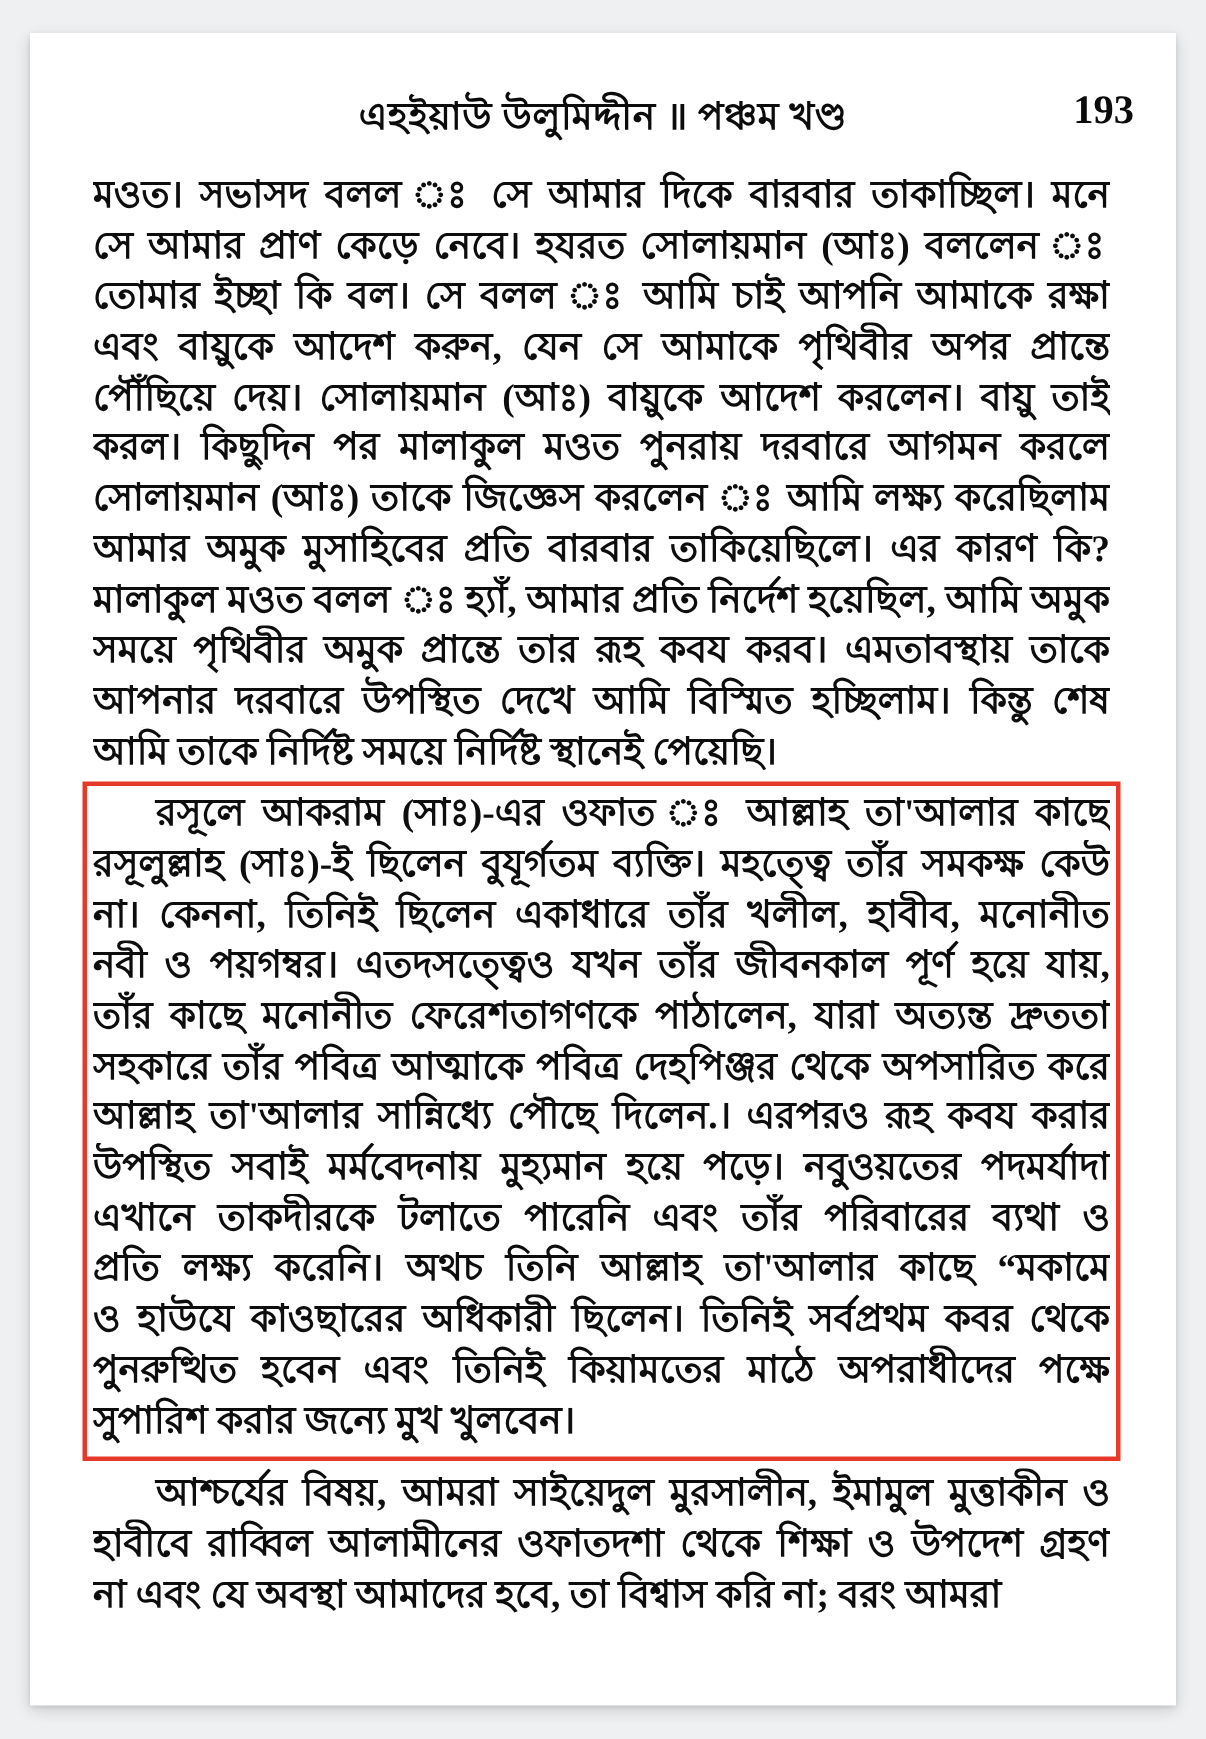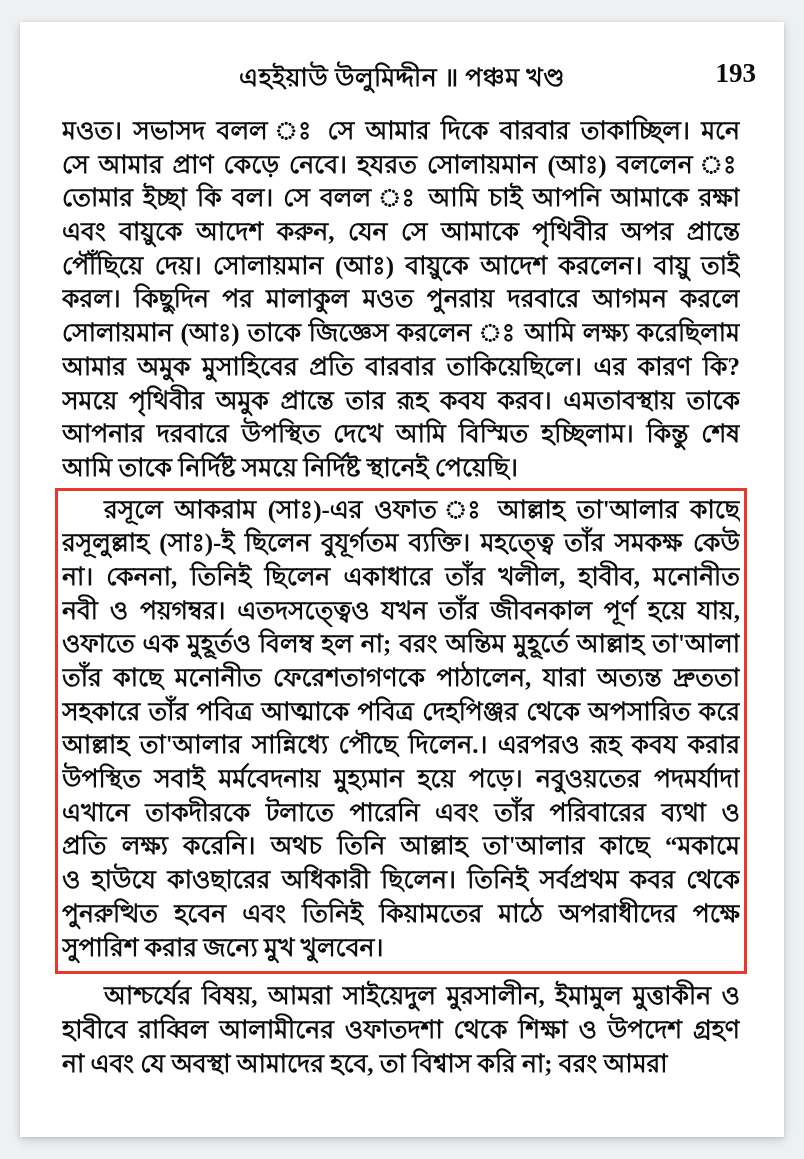--- a/index.html
+++ b/index.html
@@ -88,30 +88,30 @@
     <div class="text-col">
       <div class="para">
           <div class="line">মওত। সভাসদ বলল ঃ সে আমার দিকে বারবার তাকাচ্ছিল। মনে হচ্ছিল</div>
           <div class="line">সে আমার প্রাণ কেড়ে নেবে। হযরত সোলায়মান (আঃ) বললেন ঃ এখন</div>
           <div class="line">তোমার ইচ্ছা কি বল। সে বলল ঃ আমি চাই আপনি আমাকে রক্ষা করুন</div>
           <div class="line">এবং বায়ুকে আদেশ করুন, যেন সে আমাকে পৃথিবীর অপর প্রান্তে</div>
           <div class="line">পৌঁছিয়ে দেয়। সোলায়মান (আঃ) বায়ুকে আদেশ করলেন। বায়ু তাই</div>
           <div class="line">করল। কিছুদিন পর মালাকুল মওত পুনরায় দরবারে আগমন করলে</div>
           <div class="line">সোলায়মান (আঃ) তাকে জিজ্ঞেস করলেন ঃ আমি লক্ষ্য করেছিলাম তুমি</div>
           <div class="line">আমার অমুক মুসাহিবের প্রতি বারবার তাকিয়েছিলে। এর কারণ কি?</div>
+          <div class="line">মালাকুল মওত বলল ঃ হ্যাঁ, আমার প্রতি নির্দেশ হয়েছিল, আমি অমুক</div>
           <div class="line">সময়ে পৃথিবীর অমুক প্রান্তে তার রূহ কবয করব। এমতাবস্থায় তাকে</div>
           <div class="line">আপনার দরবারে উপস্থিত দেখে আমি বিস্মিত হচ্ছিলাম। কিন্তু শেষ পর্যন্ত</div>
           <div class="line last">আমি তাকে নির্দিষ্ট সময়ে নির্দিষ্ট স্থানেই পেয়েছি।</div>
         </div>
       <div class="para highlight" style="border-color: rgb(230, 57, 42);">
           <div class="line indent">রসূলে আকরাম (সাঃ)-এর ওফাত ঃ আল্লাহ তা'আলার কাছে</div>
           <div class="line">রসূলুল্লাহ (সাঃ)-ই ছিলেন বুযূর্গতম ব্যক্তি। মহত্ত্বে তাঁর সমকক্ষ কেউ ছিল</div>
           <div class="line">না। কেননা, তিনিই ছিলেন একাধারে তাঁর খলীল, হাবীব, মনোনীত রসূল,</div>
           <div class="line">নবী ও পয়গম্বর। এতদসত্ত্বেও যখন তাঁর জীবনকাল পূর্ণ হয়ে যায়, তখন</div>
-          <div class="line">ওফাতে এক মুহূর্তও বিলম্ব হল না; বরং অন্তিম মুহূর্তে আল্লাহ তা'আলা</div>
           <div class="line">তাঁর কাছে মনোনীত ফেরেশতাগণকে পাঠালেন, যারা অত্যন্ত দ্রুততা</div>
           <div class="line">সহকারে তাঁর পবিত্র আত্মাকে পবিত্র দেহপিঞ্জর থেকে অপসারিত করে</div>
           <div class="line">আল্লাহ তা'আলার সান্নিধ্যে পৌছে দিলেন.। এরপরও রূহ কবয করার সময়</div>
           <div class="line">উপস্থিত সবাই মর্মবেদনায় মুহ্যমান হয়ে পড়ে। নবুওয়তের পদমর্যাদা</div>
           <div class="line">এখানে তাকদীরকে টলাতে পারেনি এবং তাঁর পরিবারের ব্যথা ও বেদনার</div>
           <div class="line">প্রতি লক্ষ্য করেনি। অথচ তিনি আল্লাহ তা'আলার কাছে “মকামে মাহমুদ”</div>
           <div class="line">ও হাউযে কাওছারের অধিকারী ছিলেন। তিনিই সর্বপ্রথম কবর থেকে</div>
           <div class="line">পুনরুত্থিত হবেন এবং তিনিই কিয়ামতের মাঠে অপরাধীদের পক্ষে</div>
           <div class="line last">সুপারিশ করার জন্যে মুখ খুলবেন।</div>
         </div>

